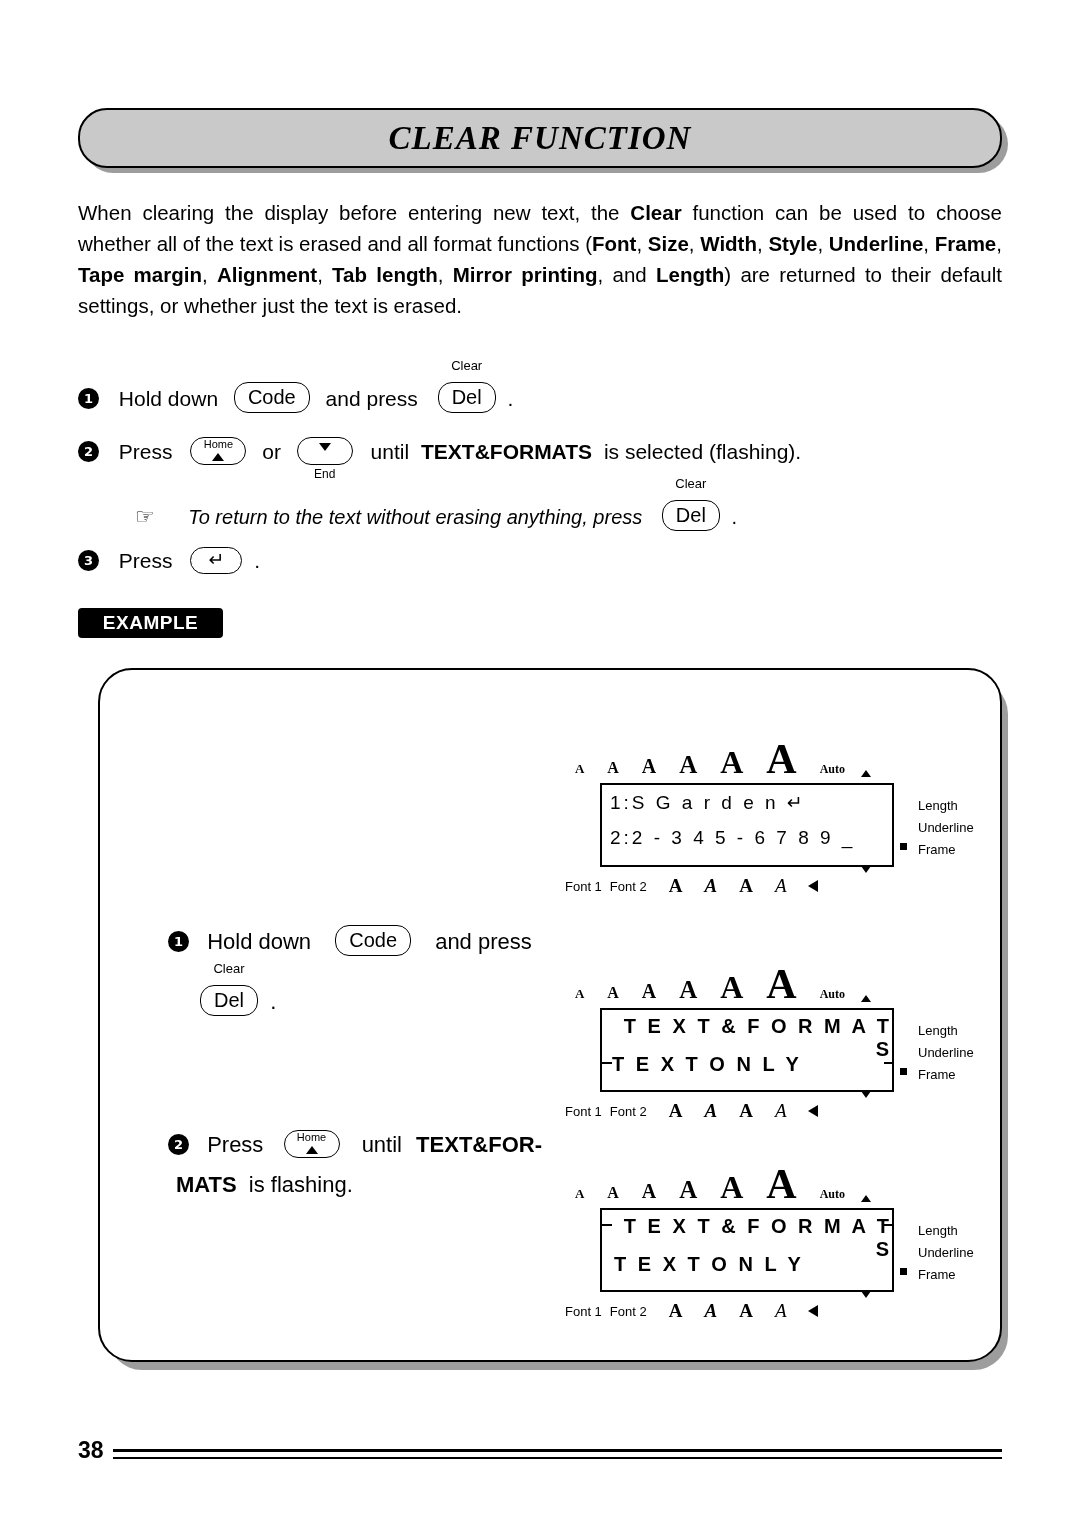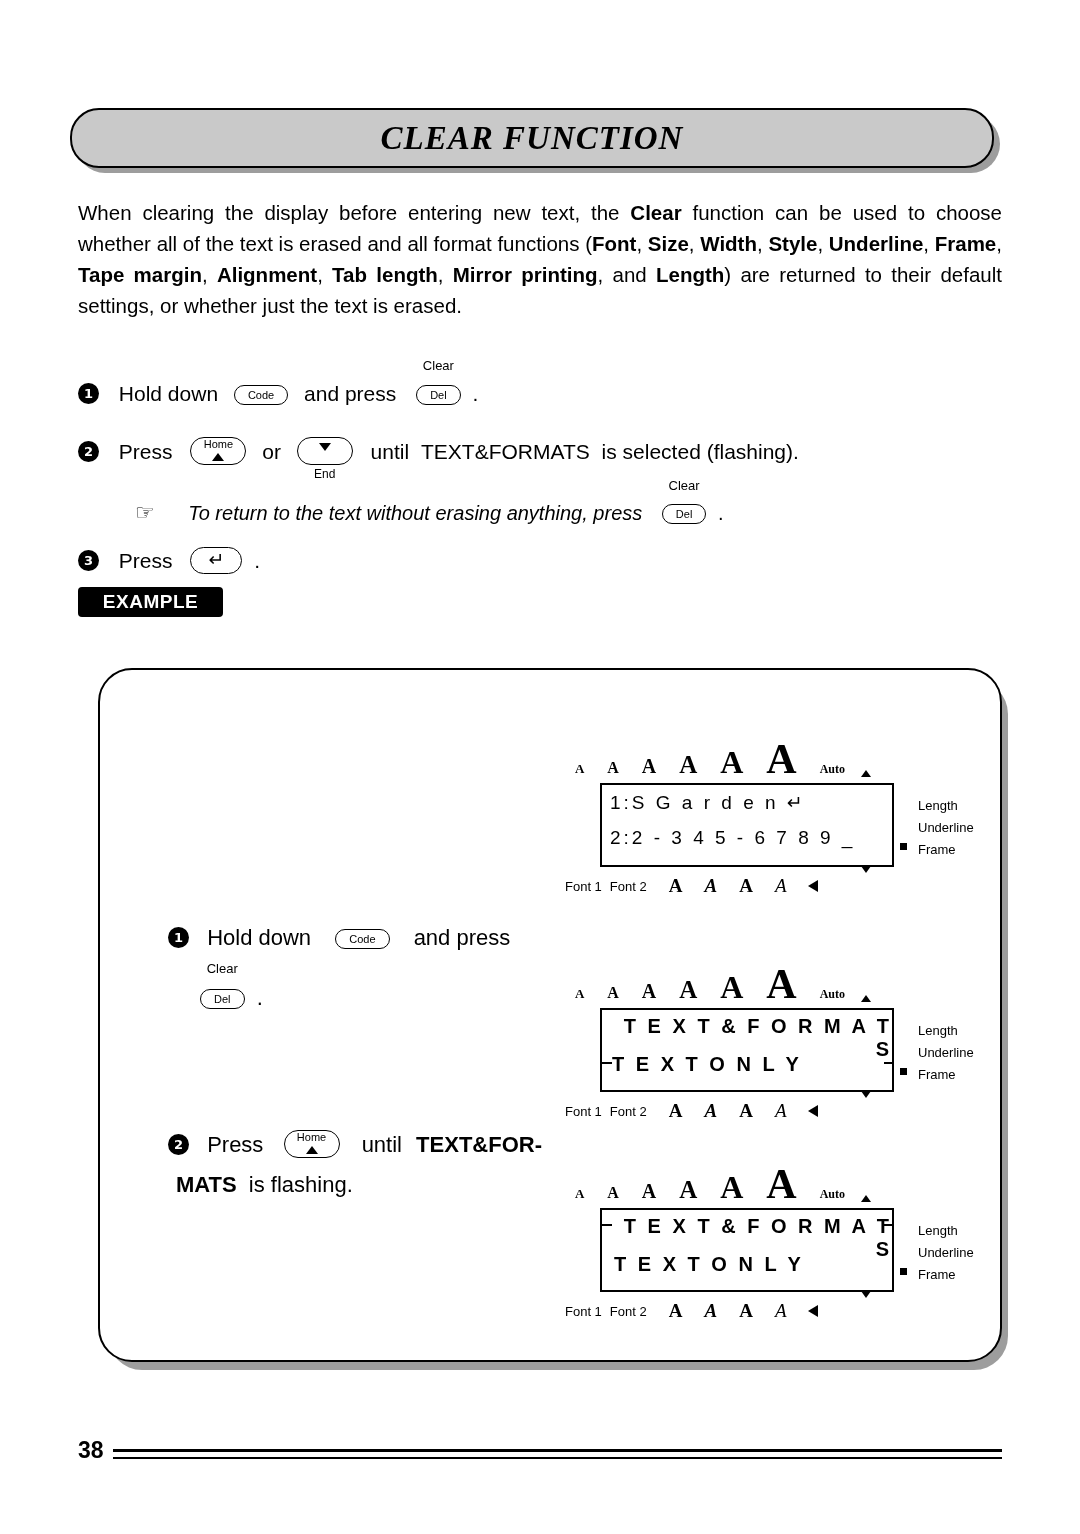--- a/index.html
+++ b/index.html
@@ -7,21 +7,21 @@
     width:1080px;height:1534px;
     background:#ffffff;
     font-family:"Liberation Sans", sans-serif;
     color:#000;
     position:relative;
     overflow:hidden;
   }
   .page{position:absolute;left:0;top:0;width:1080px;height:1534px;}
 
   
-  .title-wrap{position:absolute;left:70px;top:108px;width:924px;height:68px;}
+  .title-wrap{position:absolute;left:78px;top:108px;width:924px;height:68px;}
   .title-shadow{position:absolute;left:6px;top:7px;width:924px;height:58px;border-radius:29px;background:#9d9d9d;}
   .title-bar{position:absolute;left:0;top:0;width:920px;height:56px;border:2px solid #000;border-radius:29px;background:#c9c9c9;
              display:flex;align-items:center;justify-content:center;}
   .title-bar span{font-family:"Liberation Serif", serif;font-style:italic;font-weight:bold;font-size:33px;letter-spacing:1px;color:#000;}
 
   
   .intro{position:absolute;left:78px;top:197px;width:924px;font-size:20.5px;line-height:31px;text-align:justify;}
   .intro b{font-weight:bold;}
 
   .subhead{position:absolute;left:78px;top:330px;width:924px;font-size:20px;font-weight:bold;}
@@ -29,38 +29,38 @@
   
   .step{position:absolute;font-size:21px;}
   .numcircle{
     display:inline-block;width:21px;height:21px;border-radius:50%;
     background:#000;color:#fff;font-size:13px;font-weight:bold;
     text-align:center;line-height:21px;vertical-align:3px;
     font-family:"DejaVu Sans", sans-serif;
   }
   .key{
     display:inline-block;border:1.6px solid #000;border-radius:14px;
-    padding:3px 13px;font-size:11px;background:#fff;vertical-align:2px;
+    padding:3px 13px;font-size:20px;background:#fff;vertical-align:2px;
     font-family:"Liberation Sans", sans-serif;
   }
   .keytall{
     display:inline-block;border:1.6px solid #000;border-radius:14px;
     width:54px;height:26px;background:#fff;position:relative;vertical-align:-6px;
   }
   .keylabel-in-top{position:absolute;left:0;right:0;top:0px;text-align:center;font-size:11px;line-height:12px;}
   .keylabel-in-bot{position:absolute;left:0;right:0;bottom:-17px;text-align:center;font-size:12px;}
   .arrowup{position:absolute;left:50%;margin-left:-6px;bottom:3px;width:0;height:0;border-left:6px solid transparent;border-right:6px solid transparent;border-bottom:8px solid #000;}
   .arrowdn{position:absolute;left:50%;margin-left:-6px;top:5px;width:0;height:0;border-left:6px solid transparent;border-right:6px solid transparent;border-top:8px solid #000;}
   .ret-arrow{font-size:19px;line-height:19px;}
 
   .note{position:absolute;font-style:italic;font-size:20px;}
   .hand{font-size:22px;}
 
   
-  .example-tag{position:absolute;left:78px;top:587px;width:145px;height:30px;background:#000;border-radius:4px;
+  .example-tag{position:absolute;left:78px;top:608px;width:145px;height:30px;background:#000;border-radius:4px;
     color:#fff;font-weight:bold;font-size:19px;display:flex;align-items:center;justify-content:center;letter-spacing:.5px;}
 
   
   .exbox-shadow{position:absolute;left:108px;top:680px;width:900px;height:690px;border-radius:34px;background:#9d9d9d;}
   .exbox{position:absolute;left:98px;top:668px;width:900px;height:690px;border:2.5px solid #000;border-radius:34px;background:#fff;}
   .exbox-title{position:absolute;left:160px;top:700px;font-size:21px;font-weight:bold;}
 
   
   .lcd{position:absolute;}
   .lcd .screen{position:absolute;border:2px solid #000;background:#fff;}
@@ -115,21 +115,21 @@
     <span class="keytall" style="margin-left:12px;">
       <span class="keylabel-in-top">Home</span>
       <span class="arrowup"></span>
     </span>
     <span style="margin-left:10px;">or</span>
     <span class="keytall" style="margin-left:10px;">
       <span class="arrowdn"></span>
       <span class="keylabel-in-bot">End</span>
     </span>
     <span style="margin-left:12px;">until</span>
-    <span style="margin-left:6px;font-weight:normal;">TEXT&amp;FORMATS</span>
+    <span style="margin-left:6px;font-weight:bold;">TEXT&amp;FORMATS</span>
     <span style="margin-left:6px;">is selected (flashing).</span>
   </div>
 
   <div class="note" style="left:135px;top:500px;">
     <span class="hand" style="font-style:normal;">☞</span>
     <span style="margin-left:28px;">To return to the text without erasing anything, press</span>
     <span style="position:relative;display:inline-block;margin-left:14px;font-style:normal;">
       <span style="position:absolute;left:0;right:0;top:-24px;text-align:center;font-size:13px;">Clear</span>
       <span class="key">Del</span>
     </span>

